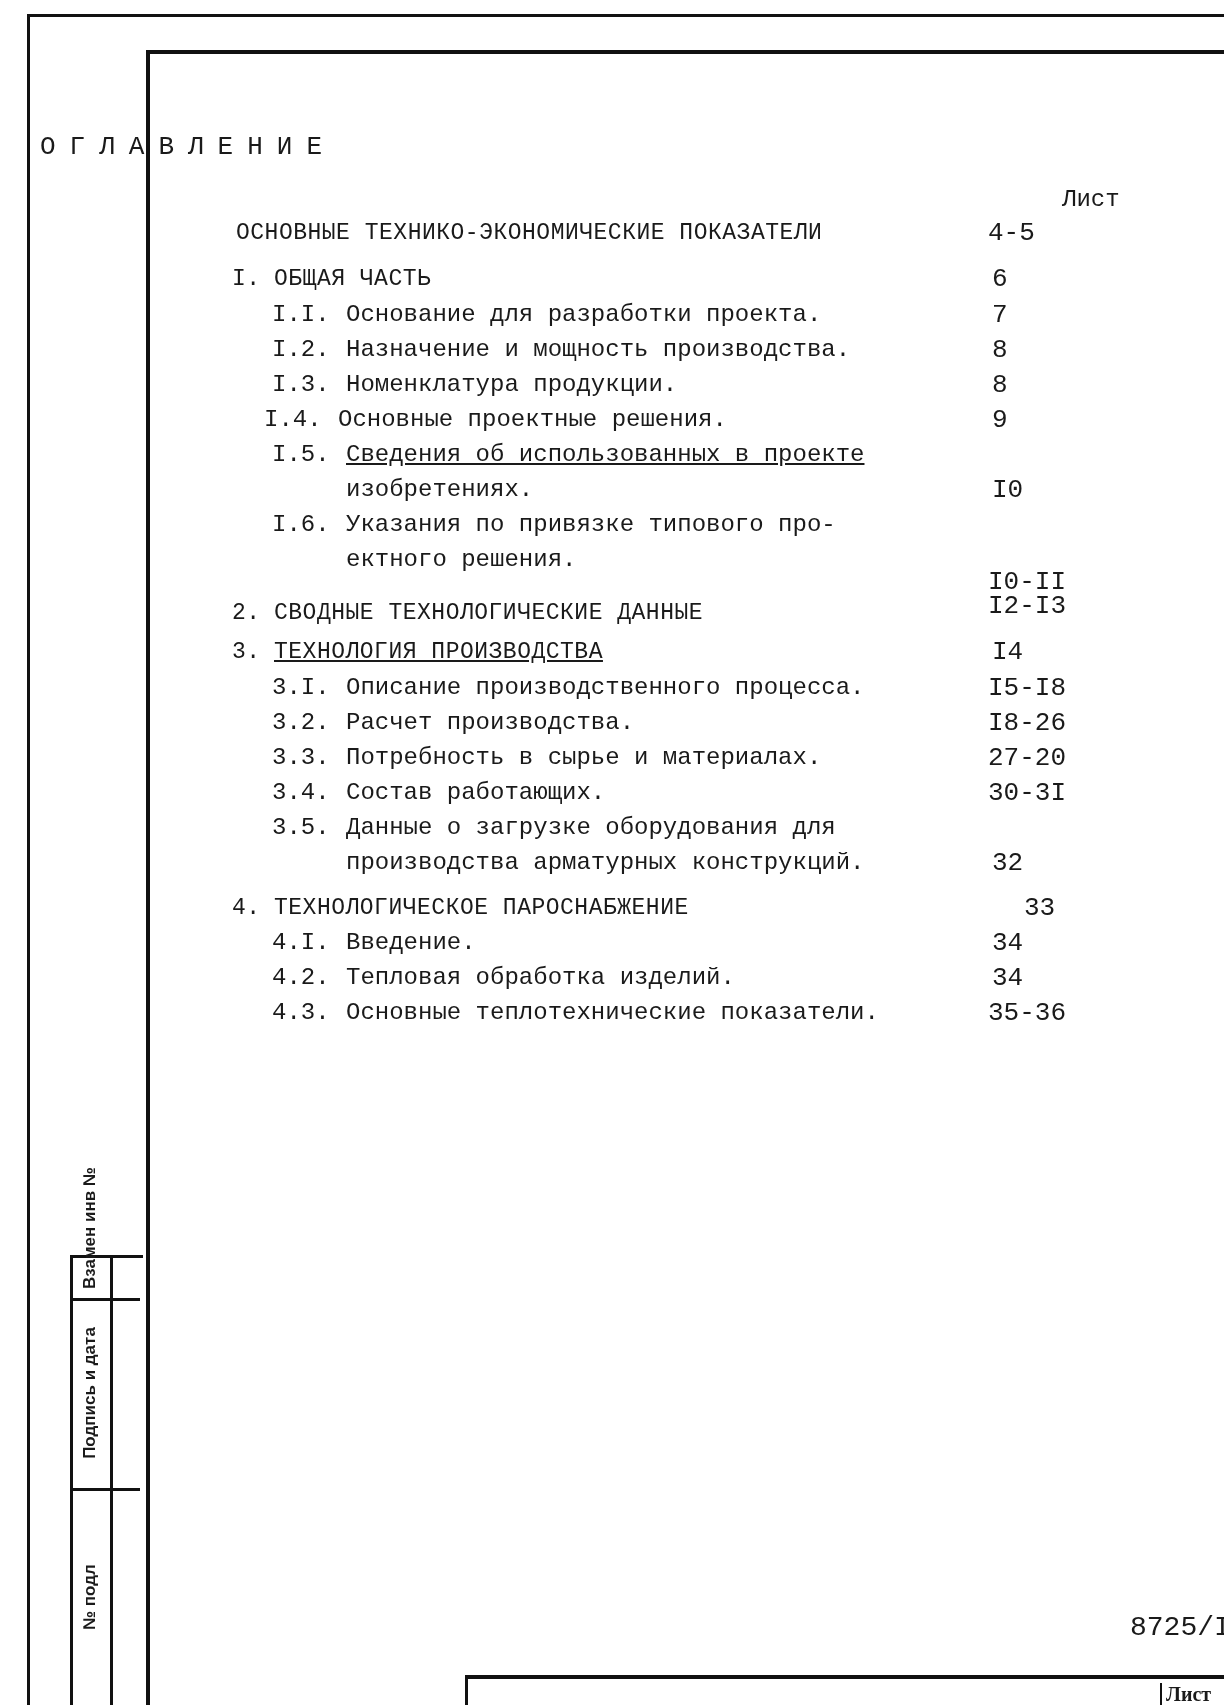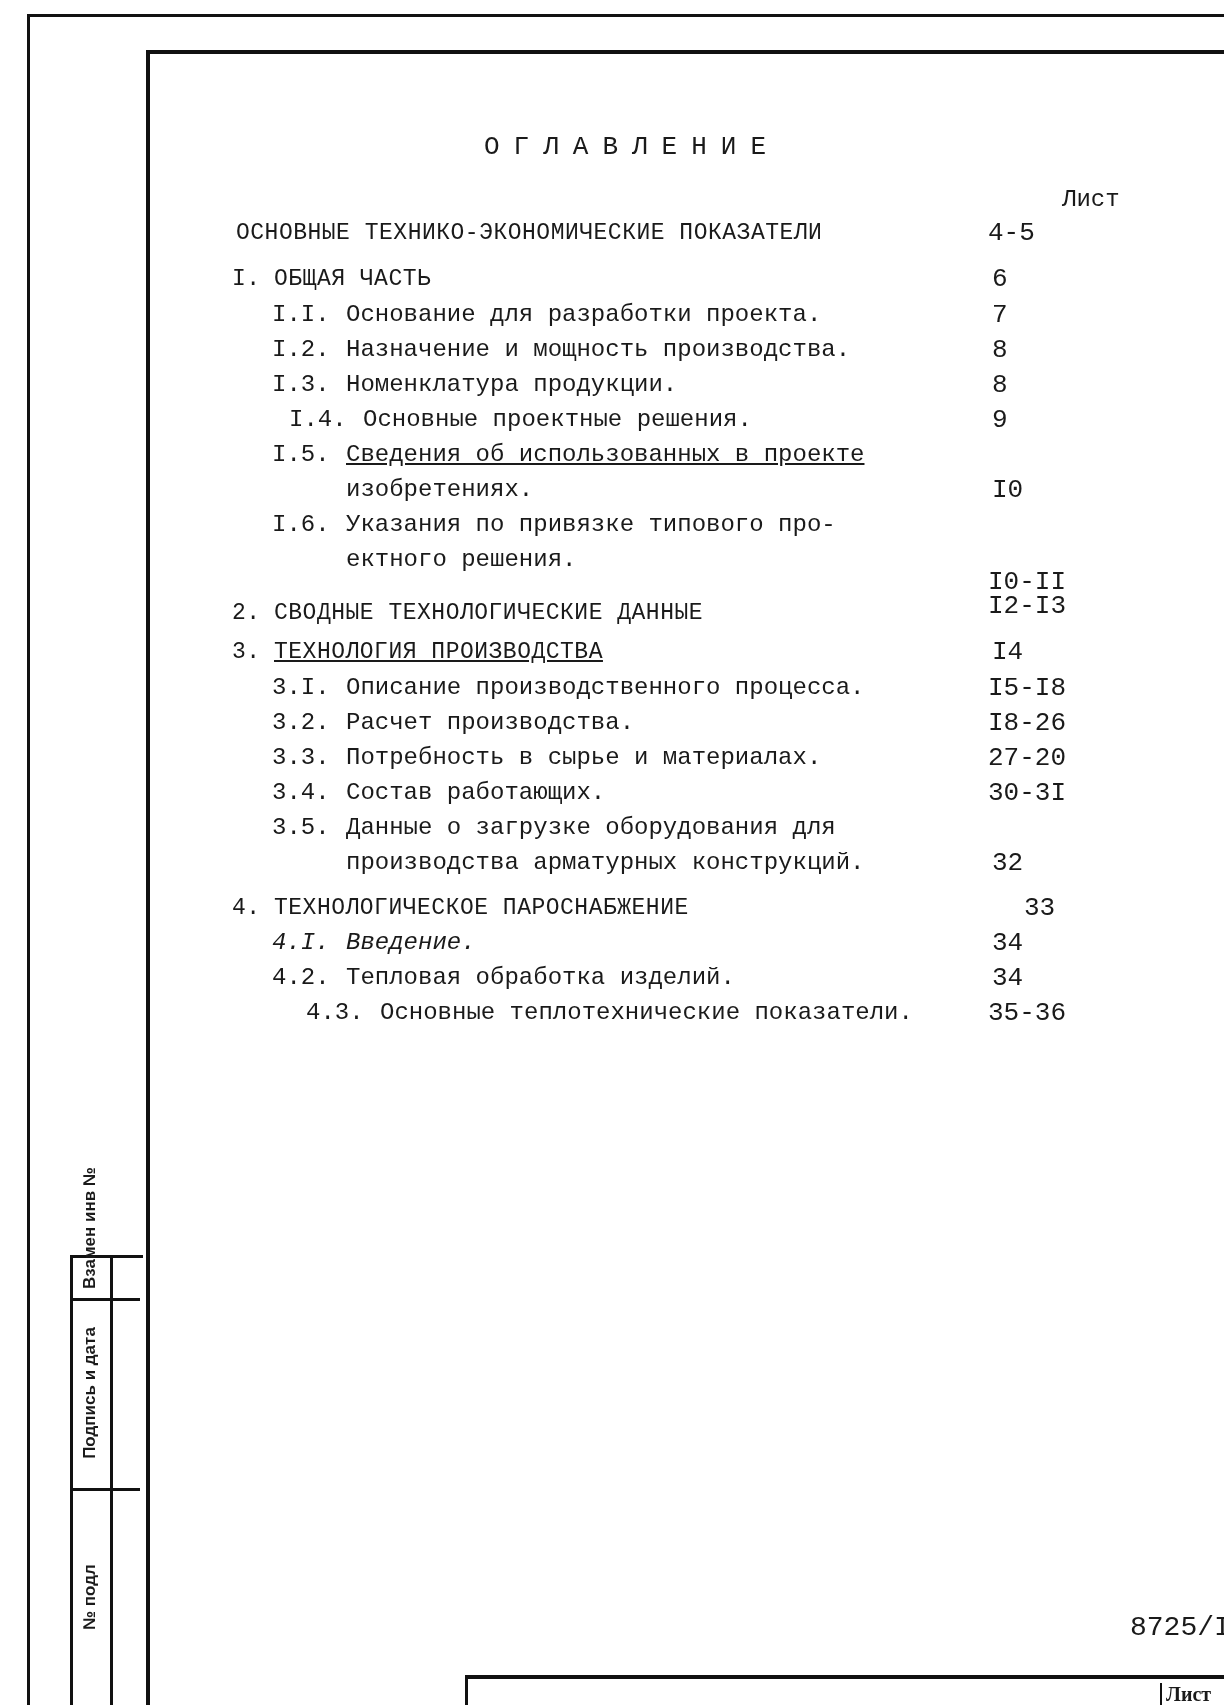--- a/index.html
+++ b/index.html
@@ -2,21 +2,21 @@
 <html><head>
 <meta charset="utf-8">
 <style>
   html, body { margin:0; padding:0; background:#ffffff; }
   body { width:1224px; height:1705px; position:relative; overflow:hidden;
          font-family:"Liberation Mono","DejaVu Sans Mono",monospace; color:#1a1a1a; }
   .outer-border { position:absolute; left:27px; top:14px; width:1300px; height:1800px;
                   border-left:3px solid #111; border-top:3px solid #111; }
   .inner-frame { position:absolute; left:146px; top:50px; width:1200px; height:1800px;
                  border-left:4px solid #111; border-top:4px solid #111; }
-  .title { position:absolute; left:0; width:1224px; top:132px; text-align:center;
+  .title { position:absolute; left:0; width:1224px; top:132px; text-align:left;
            font-size:26px; letter-spacing:14px; padding-left:40px; box-sizing:border-box; }
   .col-head { position:absolute; left:1062px; top:186px; font-size:24px; }
   .toc { position:absolute; left:0; top:0; width:1224px; }
   .row { position:absolute; font-size:24px; white-space:pre; line-height:30px; }
   .page { position:absolute; left:1076px; font-size:26px; line-height:30px; white-space:pre; }
   .caps { font-size:23px; letter-spacing:0.5px; }
   .stamp { position:absolute; left:70px; top:1255px; width:70px; height:450px;
            border:3px solid #111; border-right:none; border-bottom:none; }
   .stamp-col { position:absolute; left:70px; width:40px; border-right:3px solid #111; }
   .stamp-cell { position:absolute; left:70px; width:70px; border-top:3px solid #111; }
@@ -42,21 +42,21 @@
     <div class="row caps" style="top: 218px; left: 236px;"><span>ОСНОВНЫЕ ТЕХНИКО-ЭКОНОМИЧЕСКИЕ ПОКАЗАТЕЛИ</span></div>
     <div class="page" style="top: 218px; left: 988px;">4-5</div>
     <div class="row caps" style="top: 264px; left: 232px;"><span style="display: inline-block; width: 42px;">I.</span><span>ОБЩАЯ ЧАСТЬ</span></div>
     <div class="page" style="top: 264px; left: 992px;">6</div>
     <div class="row" style="top: 300px; left: 272px;"><span style="display: inline-block; width: 74px;">I.I.</span><span>Основание для разработки проекта.</span></div>
     <div class="page" style="top: 300px; left: 992px;">7</div>
     <div class="row" style="top: 335px; left: 272px;"><span style="display: inline-block; width: 74px;">I.2.</span><span>Назначение и мощность производства.</span></div>
     <div class="page" style="top: 335px; left: 992px;">8</div>
     <div class="row" style="top: 370px; left: 272px;"><span style="display: inline-block; width: 74px;">I.3.</span><span>Номенклатура продукции.</span></div>
     <div class="page" style="top: 370px; left: 992px;">8</div>
-    <div class="row" style="top: 405px; left: 289px;"><span style="display: inline-block; width: 74px;">I.4.</span><span>Основные проектные решения.</span></div>
+    <div class="row" style="top: 405px; left: 264px;"><span style="display: inline-block; width: 74px;">I.4.</span><span>Основные проектные решения.</span></div>
     <div class="page" style="top: 405px; left: 992px;">9</div>
     <div class="row" style="top: 440px; left: 272px; text-decoration: underline;"><span style="display: inline-block; width: 74px;">I.5.</span><span>Сведения об использованных в проекте</span></div>
     <div class="row" style="top: 475px; left: 346px;"><span>изобретениях.</span></div>
     <div class="page" style="top: 475px; left: 992px;">I0</div>
     <div class="row" style="top: 510px; left: 272px;"><span style="display: inline-block; width: 74px;">I.6.</span><span>Указания по привязке типового про-</span></div>
     <div class="row" style="top: 545px; left: 346px;"><span>ектного решения.</span></div>
     <div class="page" style="top: 567px; left: 988px;">I0-II</div>
     <div class="row caps" style="top: 591px; left: 232px; margin-top: 7px;"><span style="display: inline-block; width: 42px;">2.</span><span>СВОДНЫЕ ТЕХНОЛОГИЧЕСКИЕ ДАННЫЕ</span></div>
     <div class="page" style="top: 591px; left: 988px;">I2-I3</div>
     <div class="row caps" style="top: 637px; left: 232px; text-decoration: underline;"><span style="display: inline-block; width: 42px;">3.</span><span>ТЕХНОЛОГИЯ ПРОИЗВОДСТВА</span></div>
@@ -67,25 +67,25 @@
     <div class="page" style="top: 708px; left: 988px;">I8-26</div>
     <div class="row" style="top: 743px; left: 272px;"><span style="display: inline-block; width: 74px;">3.3.</span><span>Потребность в сырье и материалах.</span></div>
     <div class="page" style="top: 743px; left: 988px;">27-20</div>
     <div class="row" style="top: 778px; left: 272px;"><span style="display: inline-block; width: 74px;">3.4.</span><span>Состав работающих.</span></div>
     <div class="page" style="top: 778px; left: 988px;">30-3I</div>
     <div class="row" style="top: 813px; left: 272px;"><span style="display: inline-block; width: 74px;">3.5.</span><span>Данные о загрузке оборудования для</span></div>
     <div class="row" style="top: 848px; left: 346px;"><span>производства арматурных конструкций.</span></div>
     <div class="page" style="top: 848px; left: 992px;">32</div>
     <div class="row caps" style="top: 893px; left: 232px;"><span style="display: inline-block; width: 42px;">4.</span><span>ТЕХНОЛОГИЧЕСКОЕ ПАРОСНАБЖЕНИЕ</span></div>
     <div class="page" style="top: 893px; left: 992px; margin-left: 32px;">33</div>
-    <div class="row" style="top: 928px; left: 272px; font-style: italic;"><span style="display: inline-block; width: 74px;">4.I.</span><span>Введение.</span></div>
+    <div class="row" style="top: 928px; left: 272px;"><span style="display: inline-block; width: 74px;">4.I.</span><span>Введение.</span></div>
     <div class="page" style="top: 928px; left: 992px;">34</div>
     <div class="row" style="top: 963px; left: 272px;"><span style="display: inline-block; width: 74px;">4.2.</span><span>Тепловая обработка изделий.</span></div>
     <div class="page" style="top: 963px; left: 992px;">34</div>
-    <div class="row" style="top: 998px; left: 272px;"><span style="display: inline-block; width: 74px; margin-left: 34px;">4.3.</span><span>Основные теплотехнические показатели.</span></div>
+    <div class="row" style="top: 998px; left: 272px;"><span style="display: inline-block; width: 74px;">4.3.</span><span>Основные теплотехнические показатели.</span></div>
     <div class="page" style="top: 998px; left: 988px;">35-36</div>
   </div>
 
 <div class="stamp"></div>
 <div class="stamp-col" style="top:1255px;height:450px;"></div>
 <div class="stamp-cell" style="top:1298px;"></div>
 <div class="stamp-cell" style="top:1488px;"></div>
 <div class="vlabel" style="top:1158px;height:140px;">
     <span>Взамен инв №</span>
   </div>

